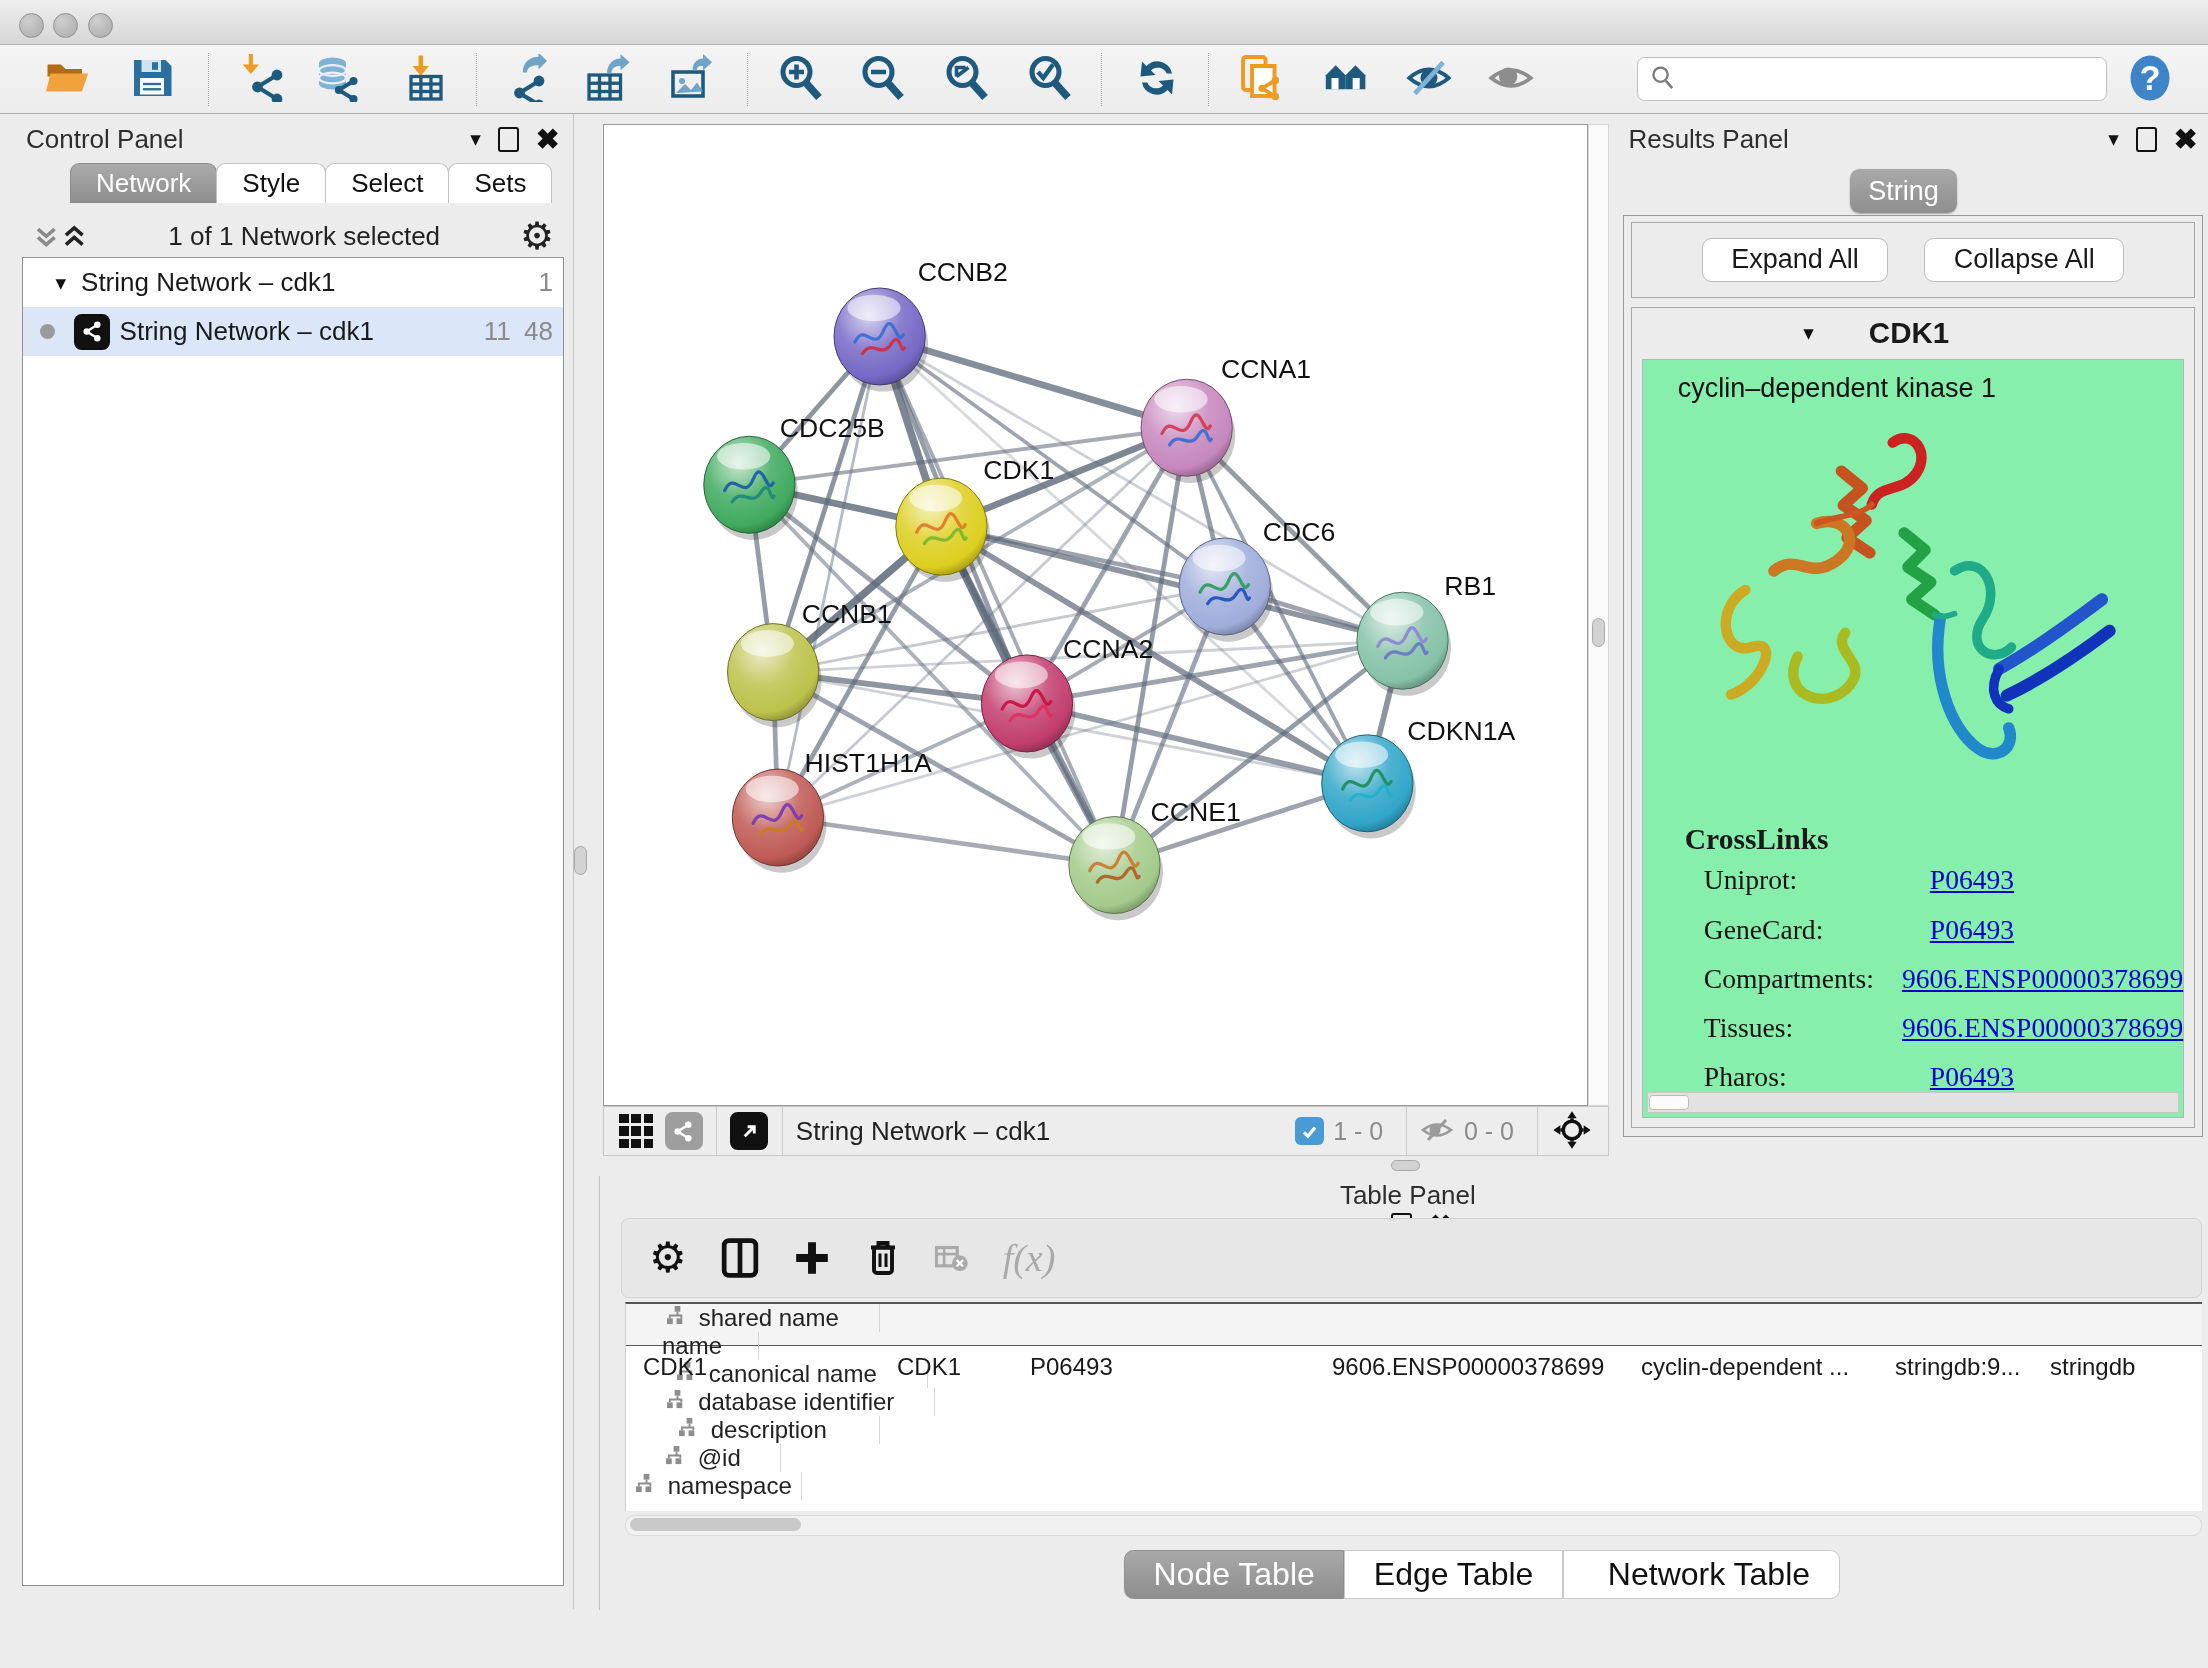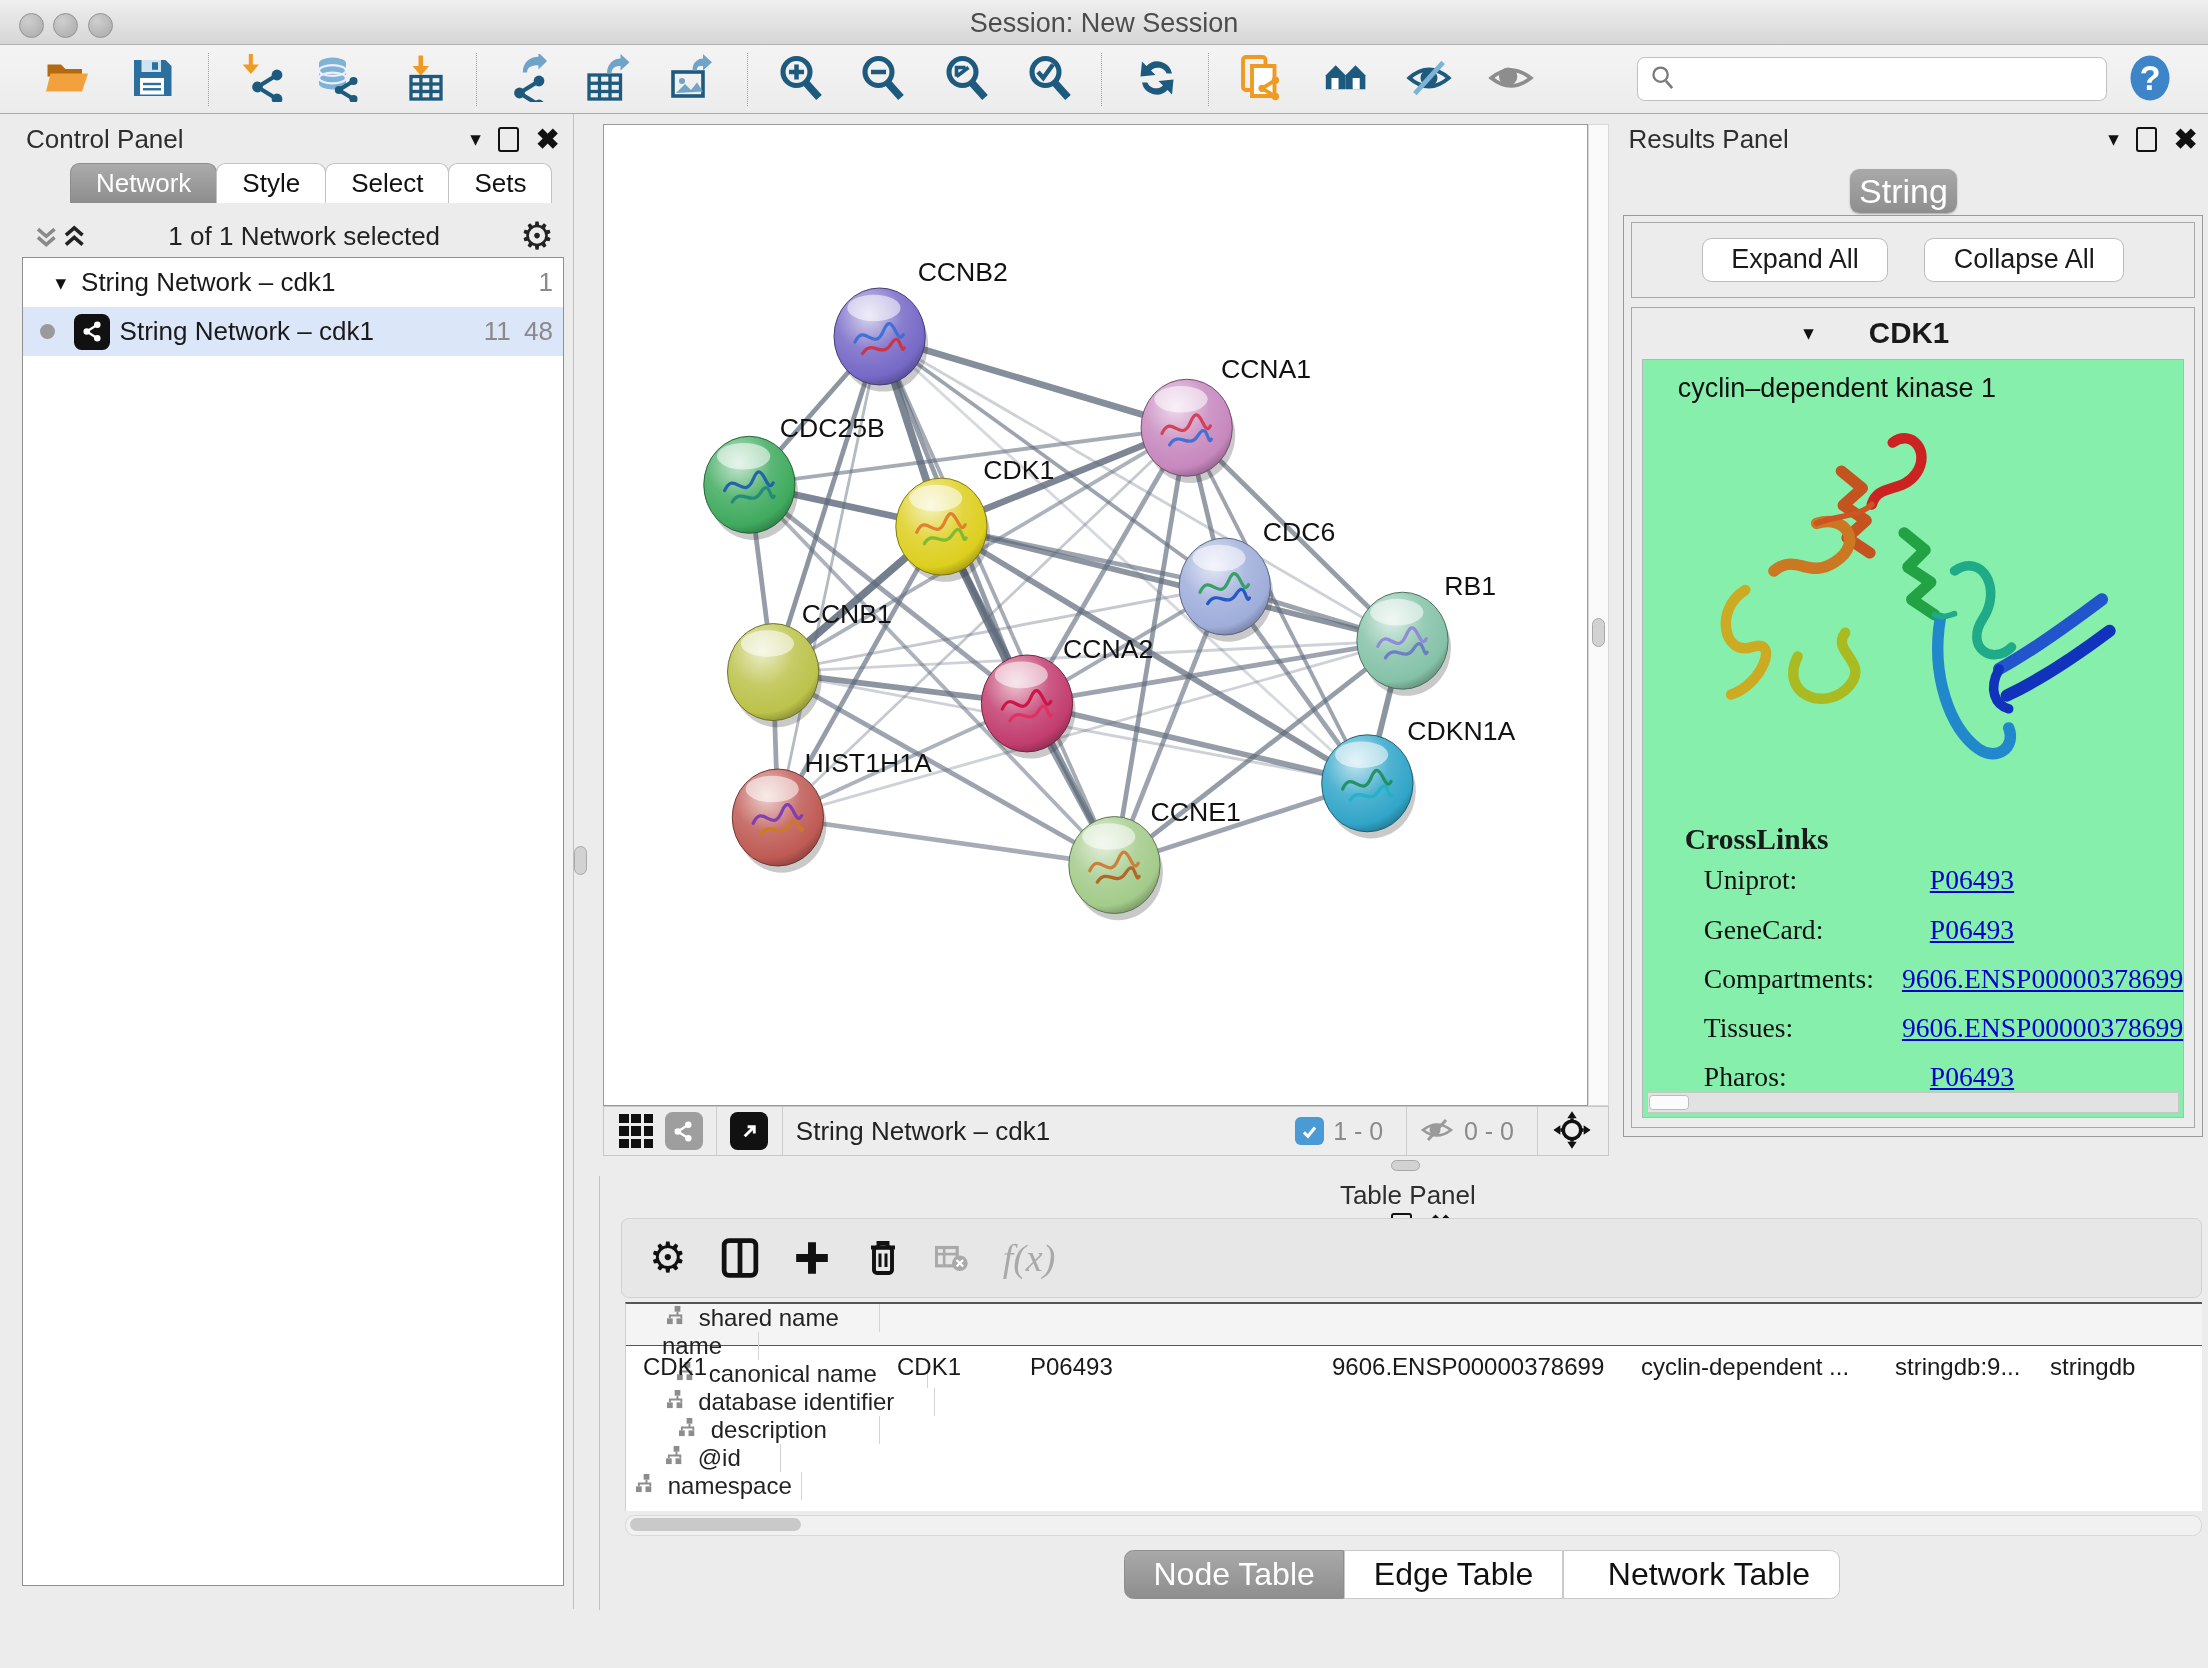--- a/index.html
+++ b/index.html
@@ -66,21 +66,21 @@
   .grid9 span { width:9.5px; height:9.5px; background:#111; }
   .badge-gray { width:38px; height:38px; border-radius:7.6px; background:#9e9e9e; display:flex; align-items:center; justify-content:center; margin-left:11.4px; }
   .badge-black { width:38px; height:38px; border-radius:7.6px; background:#111; display:flex; align-items:center; justify-content:center; }
   .checkbox { width:28.5px; height:28.5px; background:#4a9bd5; border-radius:5.7px; display:flex; align-items:center; justify-content:center; }
   .checkbox svg { width:19px; height:19px; }
 
   
   .results-panel { position:absolute; left:1617px; top:114px; width:592px; height:1061px; background:#ececec; }
   .rp-head { position:absolute; left:11.4px; right:11.4px; top:9.5px; display:flex; justify-content:space-between; align-items:center; }
   .rp-tab { position:absolute; left:233px; top:55px; width:107px; height:44px;
-    background:linear-gradient(#a9a9a9,#8e8e8e); border-radius:9.5px; color:#fff; font-size:34px;
+    background:linear-gradient(#a9a9a9,#8e8e8e); border-radius:9.5px; color:#fff; font-size:27px;
     display:flex; align-items:center; justify-content:center; box-shadow:0 1px 1.9px rgba(0,0,0,.3); }
   .rp-outer { position:absolute; left:5.7px; right:5.7px; top:101px; bottom:38px; background:#ececec; border:1.9px solid #9a9a9a; }
   .rp-btnbox { position:absolute; left:7.6px; right:7.6px; top:5.7px; height:76px; border:1px solid #a8a8a8; background:#ececec; display:flex; align-items:center; justify-content:center; gap:36px; }
   .rp-btn { height:44px; padding:0 28.5px; background:#fff; border:1px solid #bcbcbc; border-radius:9.5px; font-size:27px; display:flex; align-items:center; }
   .rp-gene { position:absolute; left:7.6px; right:7.6px; top:91px; bottom:7.6px; border:1px solid #a8a8a8; background:#ececec; }
   .rp-generow { display:flex; align-items:center; height:49px; padding-left:171px; gap:55px; }
   .rp-genename { font-size:29.5px; font-weight:bold; }
   .rp-genecontent { position:absolute; left:9.5px; right:9.5px; top:51px; bottom:9.5px; border:1px solid #b5b5b5; background:#86efac;padding-left:12px; }
   .rp-desc { font-size:27px; padding:13.3px 0 0 23px; color:#111; }
   .serif { font-family:"Liberation Serif", serif; }
@@ -120,21 +120,20 @@
 </style>
 </head>
 <body>
 
 <div class="app">
 
   <div class="titlebar">
     <div class="traffic" style="left:19px"></div>
     <div class="traffic" style="left:53px"></div>
     <div class="traffic" style="left:88px"></div>
-    <div class="win-title">Session: New Session</div>
   </div>
 
   <div class="toolbar">
     <div class="tool" style="left:42px">
         <span><svg viewBox="0 0 32 32" width="44" height="44">
             <path d="M3 7 h9 l3 3 h11 v5 H3 z" fill="#b36a10"></path>
             <path d="M5 13 h25 l-4 12 H2 z" fill="#f2a23c"></path>
           </svg></span>
       </div>
     <div class="tool" style="left:127px">

